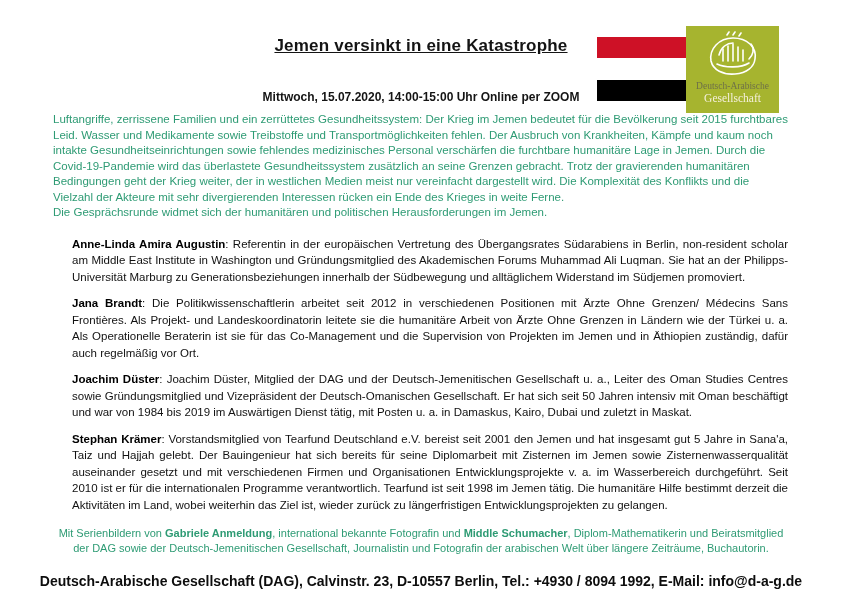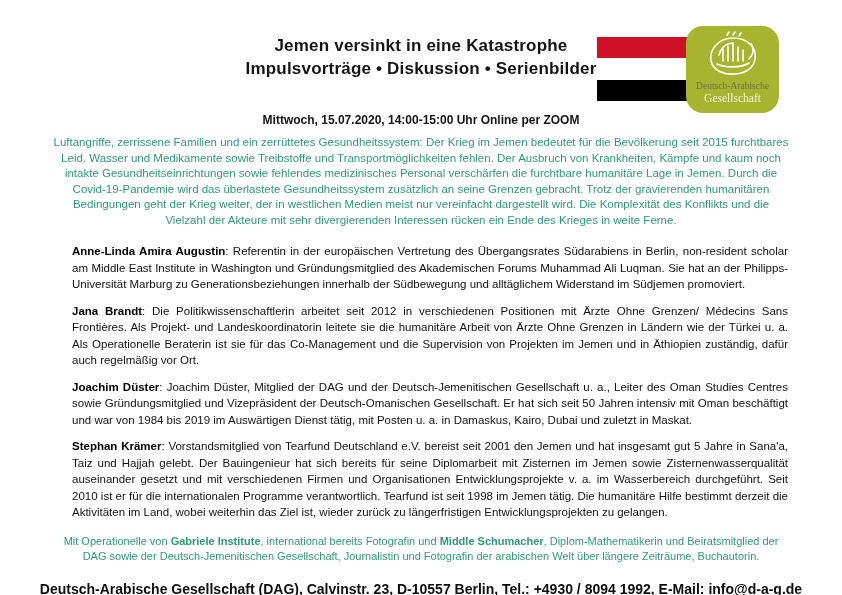--- a/index.html
+++ b/index.html
@@ -22,20 +22,21 @@
   .header {
     padding-top: 34px;
     text-align: center;
   }
   .header .t1 {
     font-size: 17px;
     font-weight: bold;
     line-height: 23px;
     color: #141414;
     letter-spacing: 0.2px;
+    text-decoration: underline;
   }
   .header .t2 {
     font-size: 12px;
     font-weight: bold;
     line-height: 15px;
     color: #141414;
     margin-top: 33px;
   }
 
   
@@ -54,41 +55,40 @@
   .logo {
     position: absolute;
     left: 686px;
     top: 26px;
     width: 93px;
     height: 87px;
     background: #a6b42f;
     text-align: center;
     box-sizing: border-box;
     padding-top: 5px;
-    border-radius: 17px;
   }
   .logo svg { display: block; margin: 0 auto; }
   .logo .l1 {
     font-family: "Liberation Serif", serif;
     font-size: 9.5px;
     line-height: 11px;
     color: #6e7048;
   }
   .logo .l2 {
     font-family: "Liberation Serif", serif;
     font-size: 11.5px;
     line-height: 13px;
     color: #f5f0dc;
   }
 
   
   .intro {
     width: 736px;
     margin: 7px auto 12px;
-    text-align: center;
+    text-align: left;
     color: #2e9b74;
     font-size: 11.5px;
     line-height: 15.5px;
   }
 
   
   .speakers {
     margin: 15px 54px 0 72px;
   }
   .speaker {
@@ -146,37 +146,37 @@
           <path d="M30,4 L32,1 M36,4 L38,1 M42,5 L44,2"></path>
         </g>
       </svg>
     </span>
     <div class="l1">Deutsch-Arabische</div>
     <div class="l2">Gesellschaft</div>
   </div>
 
   <div class="header">
     <div class="t1">Jemen versinkt in eine Katastrophe</div>
-    <div class="t1">Impulsvorträge • Diskussion • Serienbilder</div>
     <div class="t2">Mittwoch, 15.07.2020, 14:00-15:00 Uhr Online per ZOOM</div>
   </div>
 
   <div class="intro">
     <span>Luftangriffe, zerrissene Familien und ein zerrüttetes Gesundheitssystem: Der Krieg im Jemen bedeutet für die Bevölkerung seit 2015 furchtbares Leid. Wasser und Medikamente sowie Treibstoffe und Transportmöglichkeiten fehlen. Der Ausbruch von Krankheiten, Kämpfe und kaum noch intakte Gesundheitseinrichtungen sowie fehlendes medizinisches Personal verschärfen die furchtbare humanitäre Lage in Jemen. Durch die Covid-19-Pandemie wird das überlastete Gesundheitssystem zusätzlich an seine Grenzen gebracht. Trotz der gravierenden humanitären Bedingungen geht der Krieg weiter, der in westlichen Medien meist nur vereinfacht dargestellt wird. Die Komplexität des Konflikts und die Vielzahl der Akteure mit sehr divergierenden Interessen rücken ein Ende des Krieges in weite Ferne.</span>
+    <div>Die Gesprächsrunde widmet sich der humanitären und politischen Herausforderungen im Jemen.</div>
   </div>
 
   <div class="speakers">
     <p class="speaker"><b>Anne-Linda Amira Augustin</b><span>: Referentin in der europäischen Vertretung des Übergangsrates Südarabiens in Berlin, non-resident scholar am Middle East Institute in Washington und Gründungsmitglied des Akademischen Forums Muhammad Ali Luqman. Sie hat an der Philipps-Universität Marburg zu Generationsbeziehungen innerhalb der Südbewegung und alltäglichem Widerstand im Südjemen promoviert.</span></p>
     <p class="speaker"><b>Jana Brandt</b><span>: Die Politikwissenschaftlerin arbeitet seit 2012 in verschiedenen Positionen mit Ärzte Ohne Grenzen/ Médecins Sans Frontières. Als Projekt- und Landeskoordinatorin leitete sie die humanitäre Arbeit von Ärzte Ohne Grenzen in Ländern wie der Türkei u. a. Als Operationelle Beraterin ist sie für das Co-Management und die Supervision von Projekten im Jemen und in Äthiopien zuständig, dafür auch regelmäßig vor Ort.</span></p>
     <p class="speaker"><b>Joachim Düster</b><span>:  Joachim Düster, Mitglied der DAG und der Deutsch-Jemenitischen Gesellschaft u. a., Leiter des Oman Studies Centres sowie Gründungsmitglied und Vizepräsident der Deutsch-Omanischen Gesellschaft. Er hat sich seit 50 Jahren intensiv mit Oman beschäftigt und war von 1984 bis 2019 im Auswärtigen Dienst tätig, mit Posten u. a. in Damaskus, Kairo, Dubai und zuletzt in Maskat.</span></p>
     <p class="speaker"><b>Stephan Krämer</b><span>: Vorstandsmitglied von Tearfund Deutschland e.V. bereist seit 2001 den Jemen und hat insgesamt gut 5 Jahre in Sana'a, Taiz und Hajjah gelebt. Der Bauingenieur hat sich bereits für seine Diplomarbeit mit Zisternen im Jemen sowie Zisternenwasserqualität auseinander gesetzt und mit verschiedenen Firmen und Organisationen Entwicklungsprojekte v. a. im Wasserbereich durchgeführt. Seit 2010 ist er für die internationalen Programme verantwortlich. Tearfund ist seit 1998 im Jemen tätig. Die humanitäre Hilfe bestimmt derzeit die Aktivitäten im Land, wobei weiterhin das Ziel ist, wieder zurück zu längerfristigen Entwicklungsprojekten zu gelangen.</span></p>
   </div>
 
   <div class="credits">
-    <span>Mit Operationelle von </span><b>Gabriele Institute</b><span>, international bereits Fotografin und </span><b>Middle Schumacher</b><span>, Diplom-Mathematikerin und Beiratsmitglied der DAG sowie der Deutsch-Jemenitischen Gesellschaft, Journalistin und Fotografin der arabischen Welt über längere Zeiträume, Buchautorin.</span>
+    <span>Mit Serienbildern von </span><b>Gabriele Anmeldung</b><span>, international bekannte Fotografin und </span><b>Middle Schumacher</b><span>, Diplom-Mathematikerin und Beiratsmitglied der DAG sowie der Deutsch-Jemenitischen Gesellschaft, Journalistin und Fotografin der arabischen Welt über längere Zeiträume, Buchautorin.</span>
   </div>
 
   <div class="footer">
     <div class="f1">Deutsch-Arabische Gesellschaft (DAG), Calvinstr. 23, D-10557 Berlin, Tel.: +4930 / 8094 1992, E-Mail: info@d-a-g.de</div>
 
   </div>
 
 </div>
 
 </body></html>

